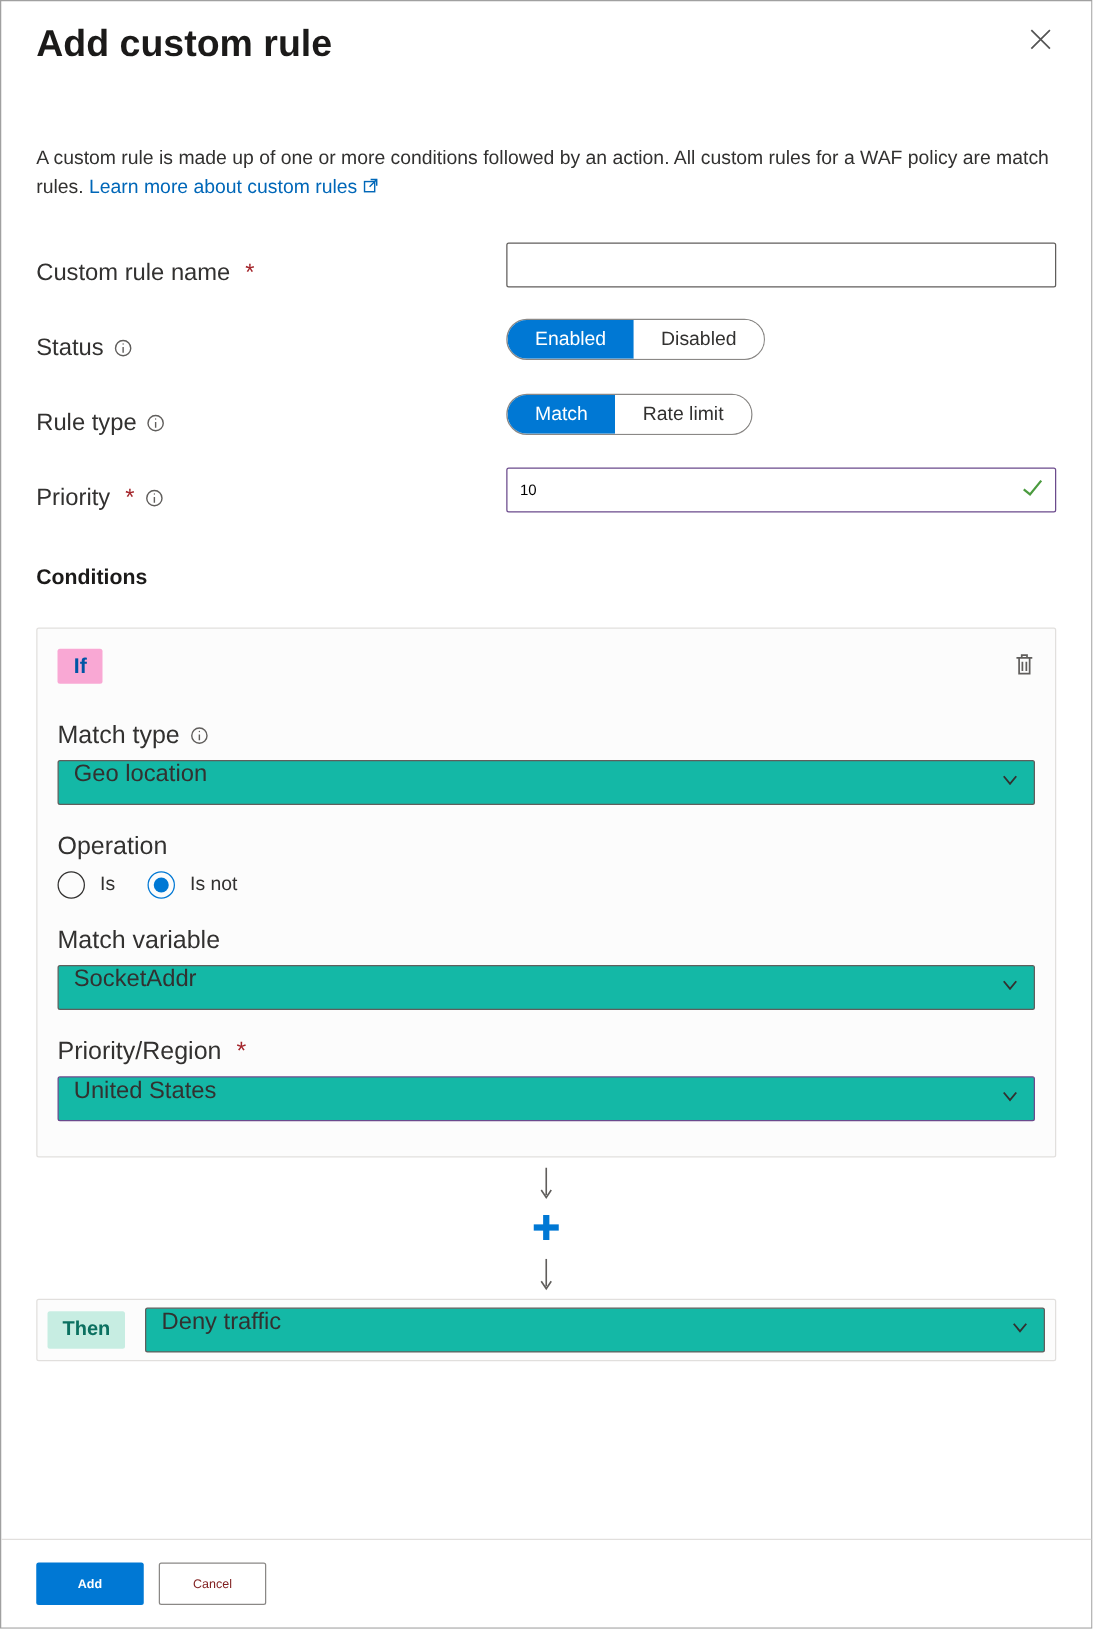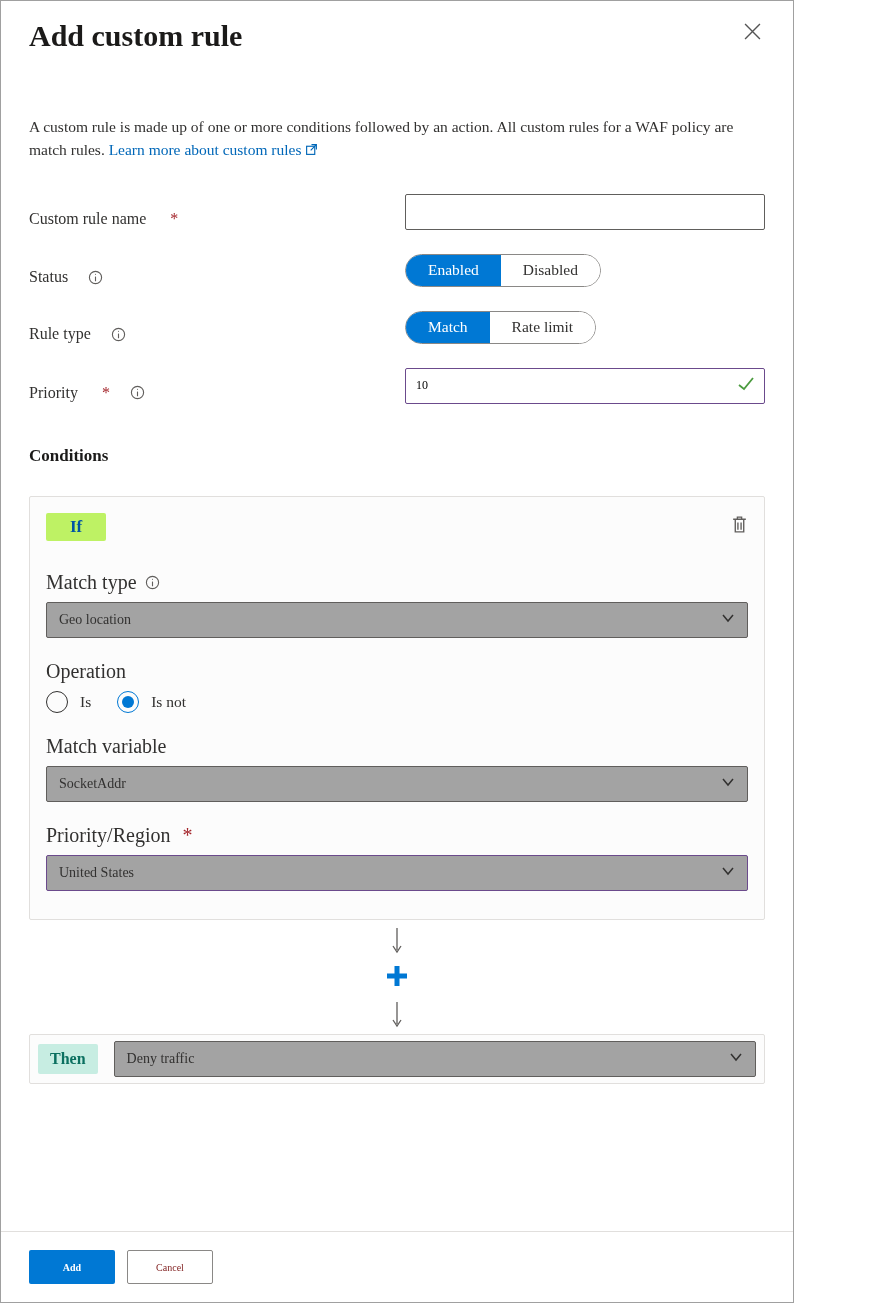--- a/index.html
+++ b/index.html
@@ -3,26 +3,25 @@
 <meta charset="utf-8">
 <style>
   * { box-sizing: border-box; }
   html, body {
     margin: 0; padding: 0;
     font-family: "Segoe UI", -apple-system, sans-serif;
     font-size: 14px;
     color: #323130;
   }
   .panel {
-    width: 794px; height: 1303px;
+    width: 874px; height: 1303px;
     border: 1px solid #a0a0a0;
     position: relative;
     display: flex; flex-direction: column;
     background: #fff;
-    font-family: Liberation Serif, serif;
   }
   .content {
     padding: 18px 28px 0 28px;
     flex: 1;
   }
   .header {
     display: flex; justify-content: space-between; align-items: flex-start;
     margin-bottom: 62px;
   }
   .title {
@@ -42,23 +41,23 @@
   .intro .link {
     color: #0067b8; cursor: pointer;
   }
   .ext-icon svg { width: 13px; height: 13px; vertical-align: -1px; }
   .field-row {
     display: flex; align-items: center;
     margin-bottom: 24px;
   }
   .field-label-col {
     width: 376px;
-    font-size: 16px;
+    font-size: 19px;
     color: #323130;
-    display: flex; align-items: center; gap: 20px; margin-top: 14px;
+    display: flex; align-items: center; gap: 8px; margin-top: 14px;
   }
   .req { color: #a4262c; margin-left: 4px; }
   .info-icon {
     display: inline-flex; align-items: center; justify-content: center;
   }
   .info-icon svg { width: 15px; height: 15px; }
   .text-input {
     flex: 1;
     height: 36px;
     border: 1px solid #605e5c;
@@ -101,44 +100,44 @@
     border: 1px solid #e1dfdd;
     background: #fcfcfc;
     border-radius: 2px;
     padding: 16px 16px 28px 16px;
   }
   .condition-head {
     display: flex; justify-content: space-between; align-items: center;
     margin-bottom: 30px;
   }
   .if-badge {
-    background: #bef264;
+    background: #f9a8d4;
     color: #0055a5;
     font-size: 17px; font-weight: 600;
-    padding: 4px 24px;
+    padding: 4px 13px;
     border-radius: 2px;
   }
   .trash-btn svg { width: 17px; height: 19px; stroke: #605e5c; stroke-width: 1.3; fill: none; }
   .trash-btn { cursor: pointer; }
   .cond-field { margin-bottom: 22px; }
   .cond-label {
     font-size: 20px; color: #323130;
     margin-bottom: 8px;
     display: flex; align-items: center; gap: 8px;
   }
   .select-box {
     position: relative;
     width: 100%;
     height: 36px;
     border: 1px solid #605e5c;
     border-radius: 2px;
-    background: #a3a3a3;
-    display: flex; align-items: center;
+    background: #14b8a6;
+    display: flex; 
     padding: 0 12px;
-    font-size: 14px;
+    font-size: 19px;
     cursor: pointer;
   }
   .select-box.purple { border-color: #6b4a8c; }
   .select-box .chev {
     position: absolute; right: 12px; top: 50%; transform: translateY(-50%);
   }
   .select-box .chev svg { width: 14px; height: 14px; stroke: #323130; stroke-width: 1.5; fill: none; }
   .radio-row {
     display: flex; align-items: center; gap: 12px;
     margin-top: 8px;

